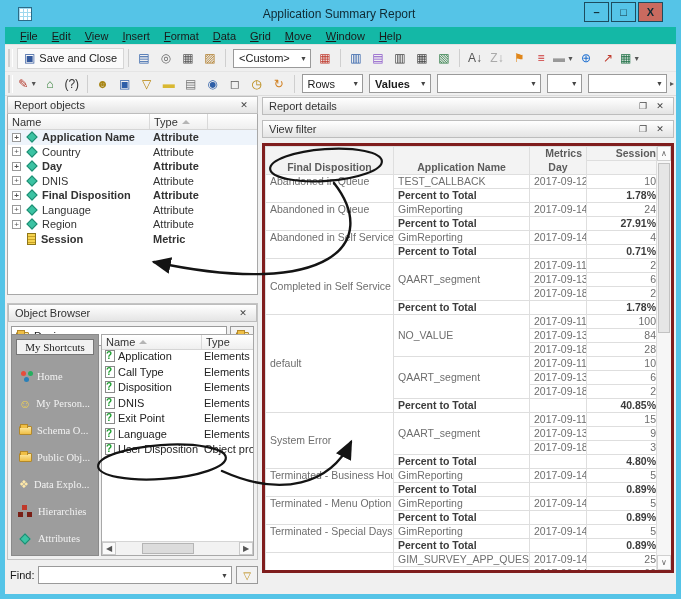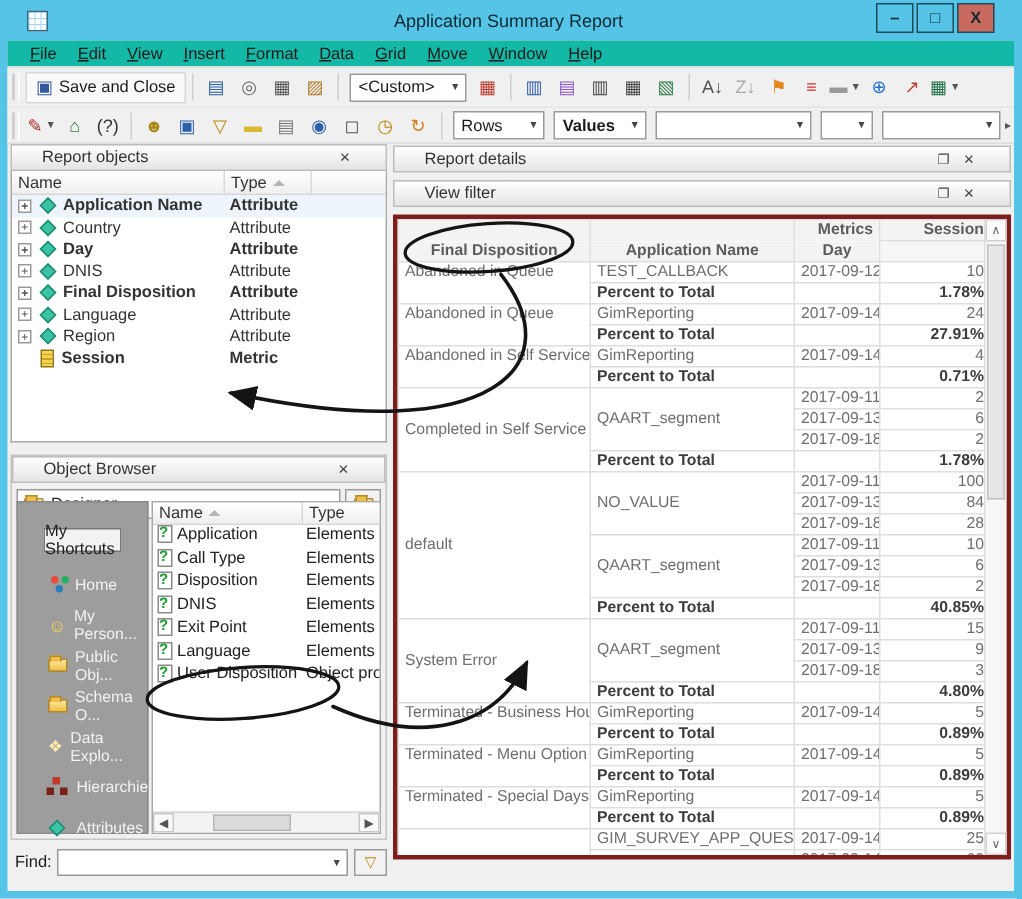--- a/index.html
+++ b/index.html
@@ -36,21 +36,21 @@
   .tbtn .gl { font-size:12px; line-height:12px; }
   .tbtn.labeled { padding:0 6px; gap:4px; font-size:11px; color:#1a1a1a; border:1px solid #d6d6d6; background:#fafafa;}
   .dd { font-size:7px; color:#555; margin-left:2px; }
   .combo { height:19px; background:#fff; border:1px solid #9a9a9a; display:flex; align-items:center;
     justify-content:space-between; padding:0 3px 0 5px; margin:0 3px; font-size:11px; color:#1a1a1a;}
   .combo .carr { font-size:7px; color:#444; }
   .tb-chevron { margin-left:auto; font-size:8px; color:#555; padding-right:2px;}
 
   
   .panel-hdr { height:18px; background:linear-gradient(#ffffff,#e4e4e4); border:1px solid #bdbdbd;
-    display:flex; align-items:center; padding:0 20px; color:#333; }
+    display:flex; align-items:center; padding:0 6px; color:#333; }
   .panel-hdr .ttl { flex:1; }
   .phbtn { width:14px; height:13px; display:flex; align-items:center; justify-content:center; font-size:9px;
     color:#444; margin-left:3px; }
 
   
   .report-objects { position:absolute; left:2px; top:69px; width:251px; height:199px; }
   .lv { position:absolute; left:0; top:18px; right:0; bottom:0; background:#fff; border:1px solid #a8a8a8; border-top:none; }
   .lv-head { display:flex; height:16px; border-bottom:1px solid #d5d5d5; background:linear-gradient(#fff,#efefef); color:#333;}
   .lv-head .c { padding:1px 4px; border-right:1px solid #d9d9d9; display:flex; align-items:center; gap:4px;}
   .sortmark { width:0; height:0; border-left:4px solid transparent; border-right:4px solid transparent; border-bottom:4px solid #b5b5b5;}
@@ -68,21 +68,21 @@
 
   
   .object-browser { position:absolute; left:2px; top:276px; width:251px; height:257px; background:#f0f0f0; border:1px solid #c4c4c4;}
   .ob-combo-row { display:flex; align-items:center; padding:4px 3px; gap:3px;}
   .ob-combo { flex:1; height:20px; background:#fff; border:1px solid #9a9a9a; display:flex; align-items:center; padding:0 4px; gap:5px;}
   .ob-combo .carr { margin-left:auto; font-size:7px; color:#444;}
   .ic-folder { width:13px; height:9px; background:linear-gradient(#fde9a2,#f0bf45); border:1px solid #b3882a; border-radius:1px; position:relative; flex:none;}
   .ic-folder:before { content:""; position:absolute; left:0; top:-3px; width:6px; height:3px; background:#f0bf45; border:1px solid #b3882a; border-bottom:none;}
   .ob-openbtn { width:24px; height:20px; border:1px solid #9a9a9a; background:#f3f3f3; display:flex; align-items:center; justify-content:center;}
   .ob-body { position:absolute; left:3px; right:3px; top:30px; bottom:3px; display:flex; }
-  .shortcuts { width:88px; background:#9d9d9d; border:1px solid #8a8a8a; padding:17px; flex:none;}
+  .shortcuts { width:88px; background:#9d9d9d; border:1px solid #8a8a8a; padding:4px; flex:none;font-family:Liberation Serif, serif;}
   .sc-head { height:16px; background:#f2f2f2; border:1px solid #777; display:flex; align-items:center; justify-content:center; color:#222; margin-bottom:8px;}
   .scitem { display:flex; align-items:center; gap:5px; color:#f2f2f2; font-size:10.5px; height:27px; padding-left:3px;}
   .ic-home { width:5px; height:5px; border-radius:50%; background:#e74c3c; box-shadow:7px 0 0 #27ae60, 3px 6px 0 #2980b9; margin:0 6px 6px 2px; flex:none;}
   .ic-smiley { color:#f5d34f; font-size:12px; line-height:12px; flex:none;}
   .ic-dexp { color:#ffe9a8; font-size:11px; flex:none; }
   .ic-hier { width:5px; height:5px; background:#c0392b; box-shadow:-4px 7px 0 #7a1f16, 5px 7px 0 #7a1f16; margin:0 6px 8px 3px; flex:none;}
   .sc-dia { margin:0 4px 0 2px; }
   .ob-list { flex:1; background:#fff; border:1px solid #a8a8a8; margin-left:2px; position:relative; overflow:hidden;}
   .ob-lhead { display:flex; height:15px; border-bottom:1px solid #d5d5d5; background:linear-gradient(#fff,#efefef); color:#333;}
   .ob-lhead .c { padding:0 4px; border-right:1px solid #d9d9d9; display:flex; align-items:center; gap:4px;}
@@ -396,25 +396,25 @@
               <div class="scitem">
                 <span class="ic-home"></span>
                 <span class="sclabel">Home</span>
               </div>
               <div class="scitem">
                 <span class="ic-smiley">☺</span>
                 <span class="sclabel">My Person...</span>
               </div>
               <div class="scitem">
                 <span class="ic-folder"></span>
-                <span class="sclabel">Public Obj...</span>
+                <span class="sclabel">Schema O...</span>
               </div>
               <div class="scitem">
                 <span class="ic-folder"></span>
-                <span class="sclabel">Schema O...</span>
+                <span class="sclabel">Public Obj...</span>
               </div>
               <div class="scitem">
                 <span class="ic-dexp">❖</span>
                 <span class="sclabel">Data Explo...</span>
               </div>
               <div class="scitem">
                 <span class="ic-hier"></span>
                 <span class="sclabel">Hierarchies</span>
               </div>
               <div class="scitem">

